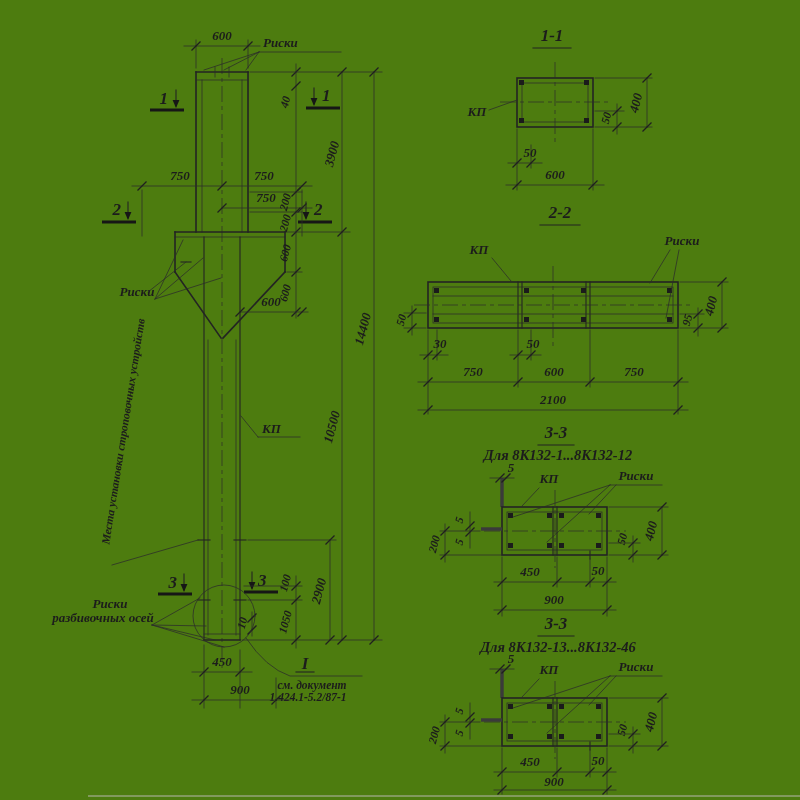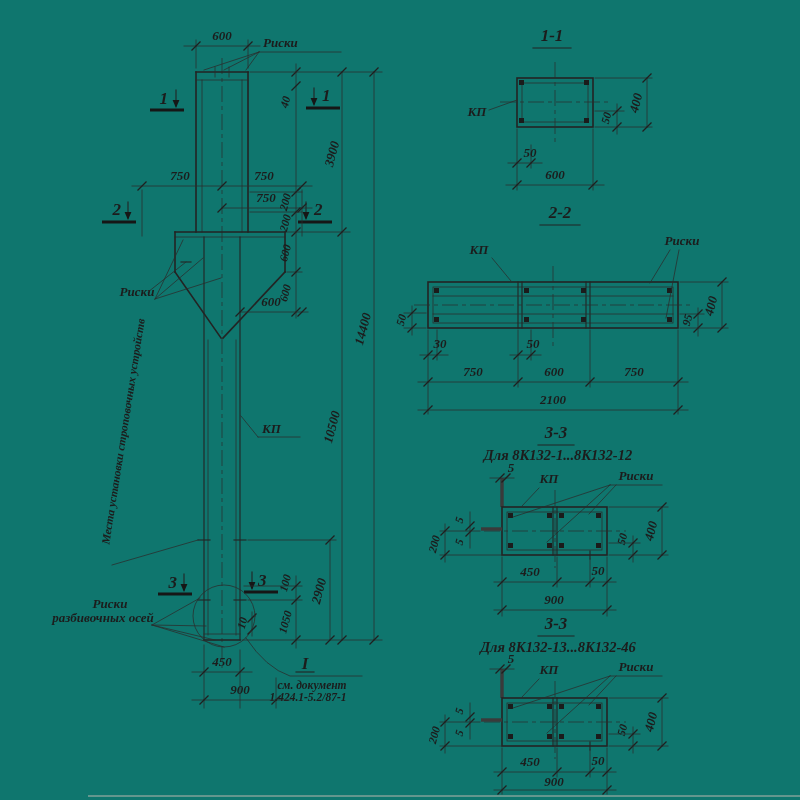--- a/index.html
+++ b/index.html
@@ -1,16 +1,16 @@
 <!DOCTYPE html>
 <html><head>
 <meta charset="utf-8">
 <style>
   html,body{margin:0;padding:0;background:#eceae6;}
-  #sheet{width:800px;height:800px;background:#0f766e;position:relative;overflow:hidden;}
+  #sheet{width:800px;height:800px;background:#4d7c0f;position:relative;overflow:hidden;}
   svg{display:block;}
   
   .ln{stroke:#232323;stroke-width:1.6;fill:none;stroke-linecap:square;}
   .md{stroke:#232323;stroke-width:1.1;fill:none;stroke-linecap:square;}
   .tn{stroke:#2b2b2b;stroke-width:0.75;fill:none;stroke-linecap:square;}
   .cl{stroke:#2b2b2b;stroke-width:0.7;fill:none;stroke-dasharray:16 4 4 4;}
   .thick{stroke:#161616;stroke-width:3.2;fill:none;stroke-linecap:butt;}
   .bar{stroke:#3a3a3a;stroke-width:3.4;fill:none;}
   .dot{fill:#1b1b1b;}
   .fade{stroke:#b9b7ae;stroke-width:1;}

